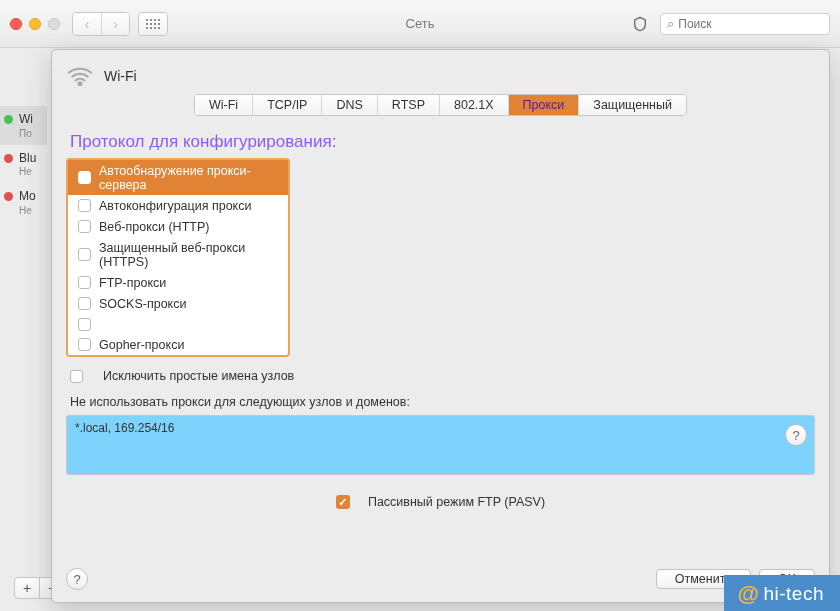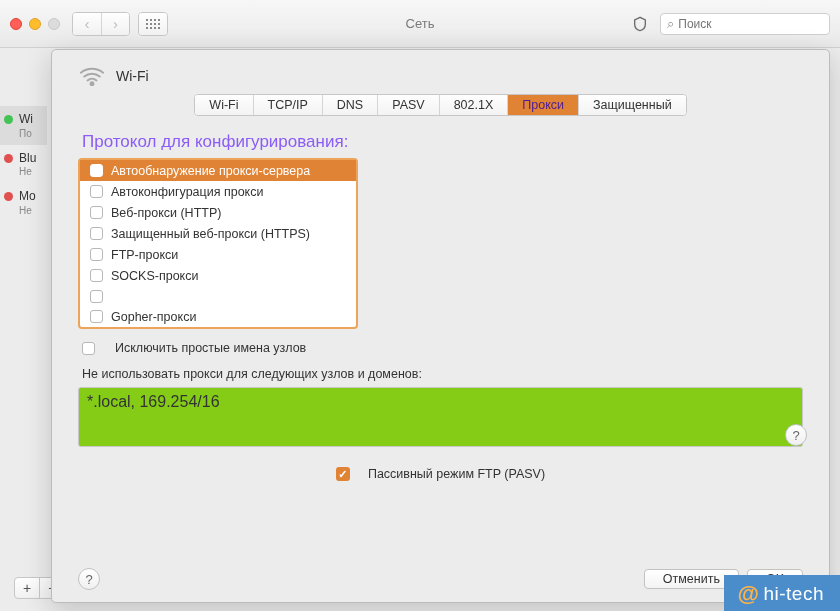--- a/index.html
+++ b/index.html
@@ -43,44 +43,44 @@
 
 .bottom-bar { position: absolute; bottom: 12px; left: 14px; display: flex; }
 .sq-btn { width: 26px; height: 22px; border: 1px solid #c7c7c7; background: linear-gradient(#fff,#f1f1f1); display: flex; align-items: center; justify-content: center; font-size: 14px; color: #555; }
 .sq-btn:first-child { border-radius: 4px 0 0 4px; }
 .sq-btn + .sq-btn { margin-left: -1px; }
 
 .sheet {
   position: absolute; left: 51px; top: 49px; right: 10px; bottom: 8px;
   background: #ececec; border: 1px solid #bcbcbc; border-radius: 5px;
   box-shadow: 0 8px 28px rgba(0,0,0,0.18);
-  padding: 16px 26px 12px; display: flex; flex-direction: column;
+  padding: 16px 14px 12px; display: flex; flex-direction: column;
 }
 .sheet-header { display: flex; align-items: center; gap: 10px; margin-bottom: 8px; }
 .wifi-icon { color: #a8a8a8; }
 .sheet-title { font-size: 14px; color: #333; }
 
 .tabs { display: flex; justify-content: center; margin-bottom: 16px; }
 .tabrow { display: flex; background: #fff; border: 1px solid #c7c7c7; border-radius: 4px; overflow: hidden; }
 .tab { padding: 3px 14px; font-size: 12.5px; color: #333; border-left: 1px solid #d5d5d5; background: linear-gradient(#fefefe,#f3f3f3); }
 .tab:first-child { border-left: none; }
 .tab.active { background: #e18335; color: #4c1d95; }
 
 .section-label { font-size: 17px; color: #8b5cf6; margin: 0 0 6px 4px; }
 
-.proto-box { border: 2px solid #eba45a; border-radius: 4px; background: #fff; width: 280px; margin-bottom: 12px; }
+.proto-box { border: 2px solid #eba45a; border-radius: 4px; background: #fff; width: 224px; margin-bottom: 12px; }
 .proto-row { display: flex; align-items: center; gap: 8px; padding: 3.5px 10px; font-size: 12.5px; color: #333; }
 .proto-row.selected { background: #e18335; color: #fff; }
 .chk { width: 13px; height: 13px; border: 1px solid #b8b8b8; border-radius: 3px; background: #fff; flex-shrink: 0; }
 .proto-row.selected .chk { border-color: #fff; }
 
 .line-check { display: flex; align-items: center; gap: 20px; font-size: 12.5px; color: #333; margin-bottom: 12px; margin-left: 4px; }
 
 .bypass-label { font-size: 12.5px; color: #333; margin-bottom: 6px; margin-left: 4px; }
-.bypass-box { border: 1px solid #c7c7c7; background: #84cc16; border-radius: 3px; height: 60px; padding: 5px 8px; font-size: 16px; color: #333; }
+.bypass-box { border: 1px solid #c7c7c7; background: #7dd3fc; border-radius: 3px; height: 60px; padding: 5px 8px; font-size: 12px; color: #333; }
 textarea.bypass-box { width: 100%; resize: none; outline: none; font-family: inherit; }
 
 .pasv { display: flex; align-items: center; justify-content: center; gap: 18px; margin-top: 20px; font-size: 12.5px; color: #333; }
 .chk-orange { width: 14px; height: 14px; border-radius: 3px; background: #e18335; display: flex; align-items: center; justify-content: center; }
 .chk-orange::after { content: "✓"; color: #fff; font-size: 11px; font-weight: bold; }
 
 .sheet-footer { margin-top: auto; display: flex; align-items: center; padding-top: 10px; }
 .help-btn { width: 22px; height: 22px; border-radius: 50%; border: 1px solid #c2c2c2; background: linear-gradient(#fff,#f0f0f0); display: flex; align-items: center; justify-content: center; font-size: 13px; color: #666; }
 .help-btn.abs { position: absolute; right: 22px; top: 374px; }
 .footer-btns { margin-left: auto; display: flex; gap: 8px; }
@@ -176,21 +176,21 @@
         <circle cx="12" cy="16" r="1.3" fill="currentColor"></circle>
     </svg>
     <div class="sheet-title">Wi-Fi</div>
   </div>
 
   <div class="tabs">
       <div class="tabrow">
     <div class="tab">Wi-Fi</div>
     <div class="tab">TCP/IP</div>
     <div class="tab">DNS</div>
-    <div class="tab">PASV</div>
+    <div class="tab">RTSP</div>
     <div class="tab">802.1X</div>
     <div class="tab active">Прокси</div>
     <div class="tab">Защищенный</div>
   </div>
     </div>
 
   <div class="section-label">Протокол для конфигурирования:</div>
 
   <div class="proto-box">
     <div class="proto-row selected">

